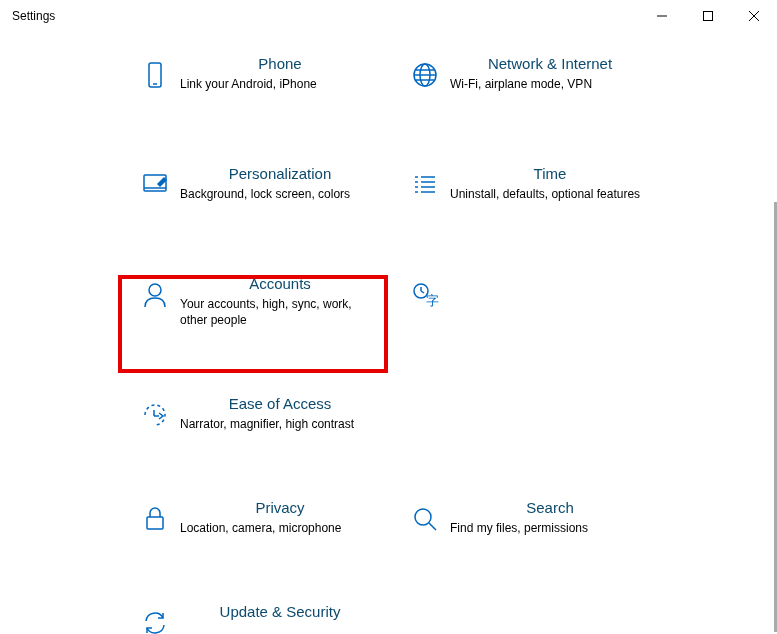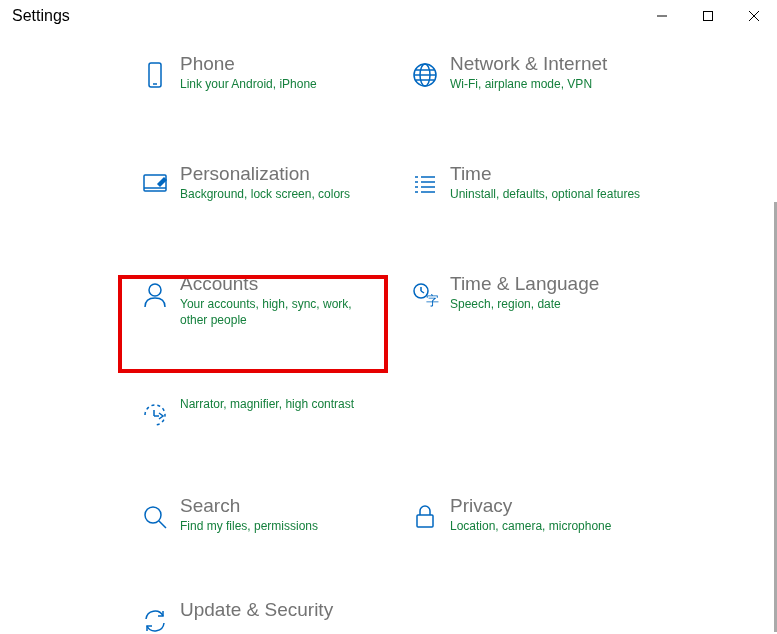--- a/index.html
+++ b/index.html
@@ -10,21 +10,21 @@
     background: #fff;
     color: #000;
     overflow: hidden;
   }
   .titlebar {
     height: 32px;
     display: flex;
     align-items: center;
     justify-content: space-between;
     padding-left: 12px;
-    font-size: 16px;
+    font-size: 12px;
     text-align: right;
   }
   .window-controls {
     display: flex;
     height: 100%;
   }
   .win-btn {
     width: 46px;
     height: 32px;
     display: flex;
@@ -68,27 +68,28 @@
     flex-shrink: 0;
     display: flex;
     align-items: flex-start;
     justify-content: center;
     padding-top: 6px;
     color: #0067C0;
   }
   .icon svg { stroke: #0067C0; fill: none; stroke-width: 1.5; }
   .text { flex: 1; padding-right: 10px; }
   .title {
-    font-size: 19px;
-    color: #737373;
+    font-size: 15px;
+    color: #0c4a6e;
     line-height: 20px;
+    text-align: center;
   }
   .desc {
     font-size: 12px;
-    color: #15803d;
+    color: #000000;
     line-height: 16px;
     margin-top: 2px;
   }
   .highlight-box {
     position: absolute;
     border: 4px solid #E60000;
     pointer-events: none;
   }
 </style>
 </head>
@@ -198,66 +199,63 @@
       </div>
       <div class="tile">
         <div class="icon">
           <svg width="30" height="30" viewBox="0 0 30 30">
               <circle cx="11" cy="11" r="7"></circle>
               <line x1="11" y1="7" x2="11" y2="11"></line>
               <line x1="11" y1="11" x2="14" y2="13"></line>
               <text x="16" y="25" font-size="13" fill="#0067C0" stroke="none" font-family="Segoe UI">字</text>
             </svg>
         </div>
-        <div class="text">
-          <div class="title">Time &amp; Language</div>
-          <div class="desc">Speech, region, date</div>
-        </div>
       </div>
     </div>
 
     <div class="row" style="margin-bottom:42px">
       <div class="tile">
         <div class="icon">
           <svg width="30" height="30" viewBox="0 0 30 30">
               <path d="M5 15 A10 10 0 1 1 15 25" stroke-dasharray="3 3"></path>
               <line x1="14" y1="10" x2="14" y2="16"></line>
               <line x1="14" y1="16" x2="19" y2="16"></line>
               <path d="M19 13 L23 16 L19 19"></path>
             </svg>
         </div>
         <div class="text">
+          <div class="title">Ease of Access</div>
           <div class="desc">Narrator, magnifier, high contrast</div>
         </div>
       </div>
     </div>
 
     <div class="row" style="margin-bottom:42px">
+      <div class="tile">
+        <div class="icon">
+          <svg width="30" height="30" viewBox="0 0 30 30">
+              <rect x="7" y="13" width="16" height="12" rx="1"></rect>
+              <path d="M10 13 V9 a5 5 0 0 1 10 0 V13"></path>
+            </svg>
+        </div>
+        <div class="text">
+          <div class="title">Privacy</div>
+          <div class="desc">Location, camera, microphone</div>
+        </div>
+      </div>
       <div class="tile">
         <div class="icon">
           <svg width="30" height="30" viewBox="0 0 30 30">
               <circle cx="13" cy="13" r="8"></circle>
               <line x1="19" y1="19" x2="26" y2="26"></line>
             </svg>
         </div>
         <div class="text">
           <div class="title">Search</div>
           <div class="desc">Find my files, permissions</div>
-        </div>
-      </div>
-      <div class="tile">
-        <div class="icon">
-          <svg width="30" height="30" viewBox="0 0 30 30">
-              <rect x="7" y="13" width="16" height="12" rx="1"></rect>
-              <path d="M10 13 V9 a5 5 0 0 1 10 0 V13"></path>
-            </svg>
-        </div>
-        <div class="text">
-          <div class="title">Privacy</div>
-          <div class="desc">Location, camera, microphone</div>
         </div>
       </div>
     </div>
 
     <div class="row">
       <div class="tile">
         <div class="icon">
           <svg width="30" height="30" viewBox="0 0 30 30">
               <path d="M6 13 A9 9 0 0 1 23 10"></path>
               <path d="M24 17 A9 9 0 0 1 7 20"></path>

